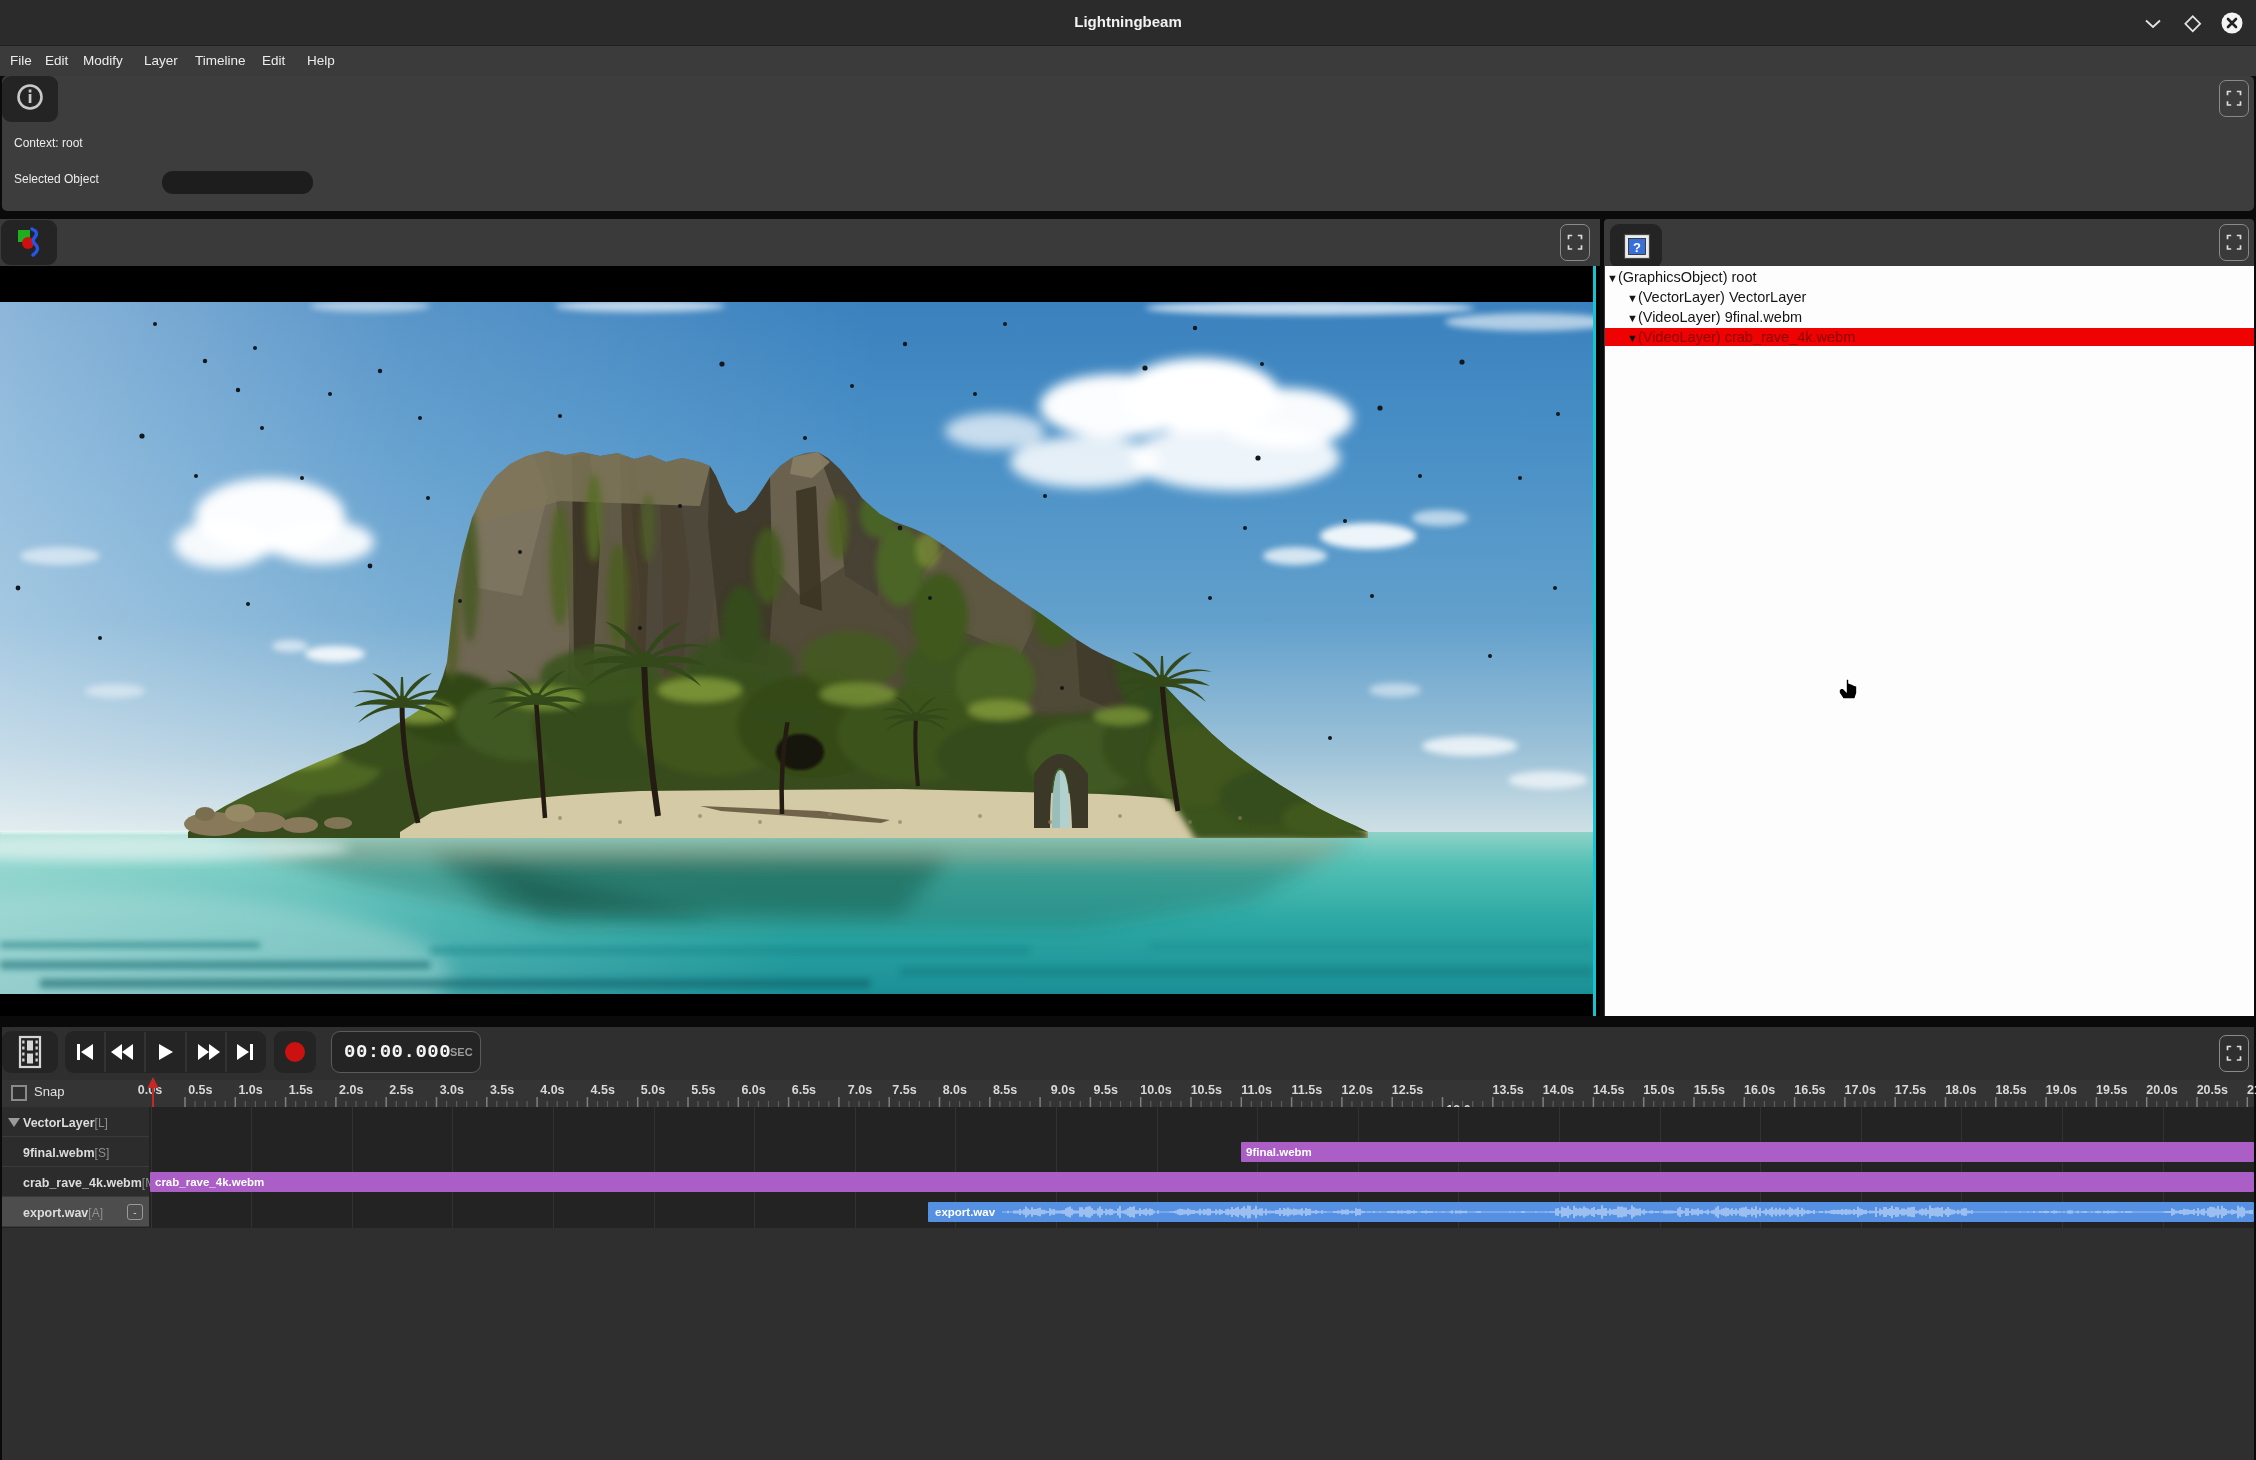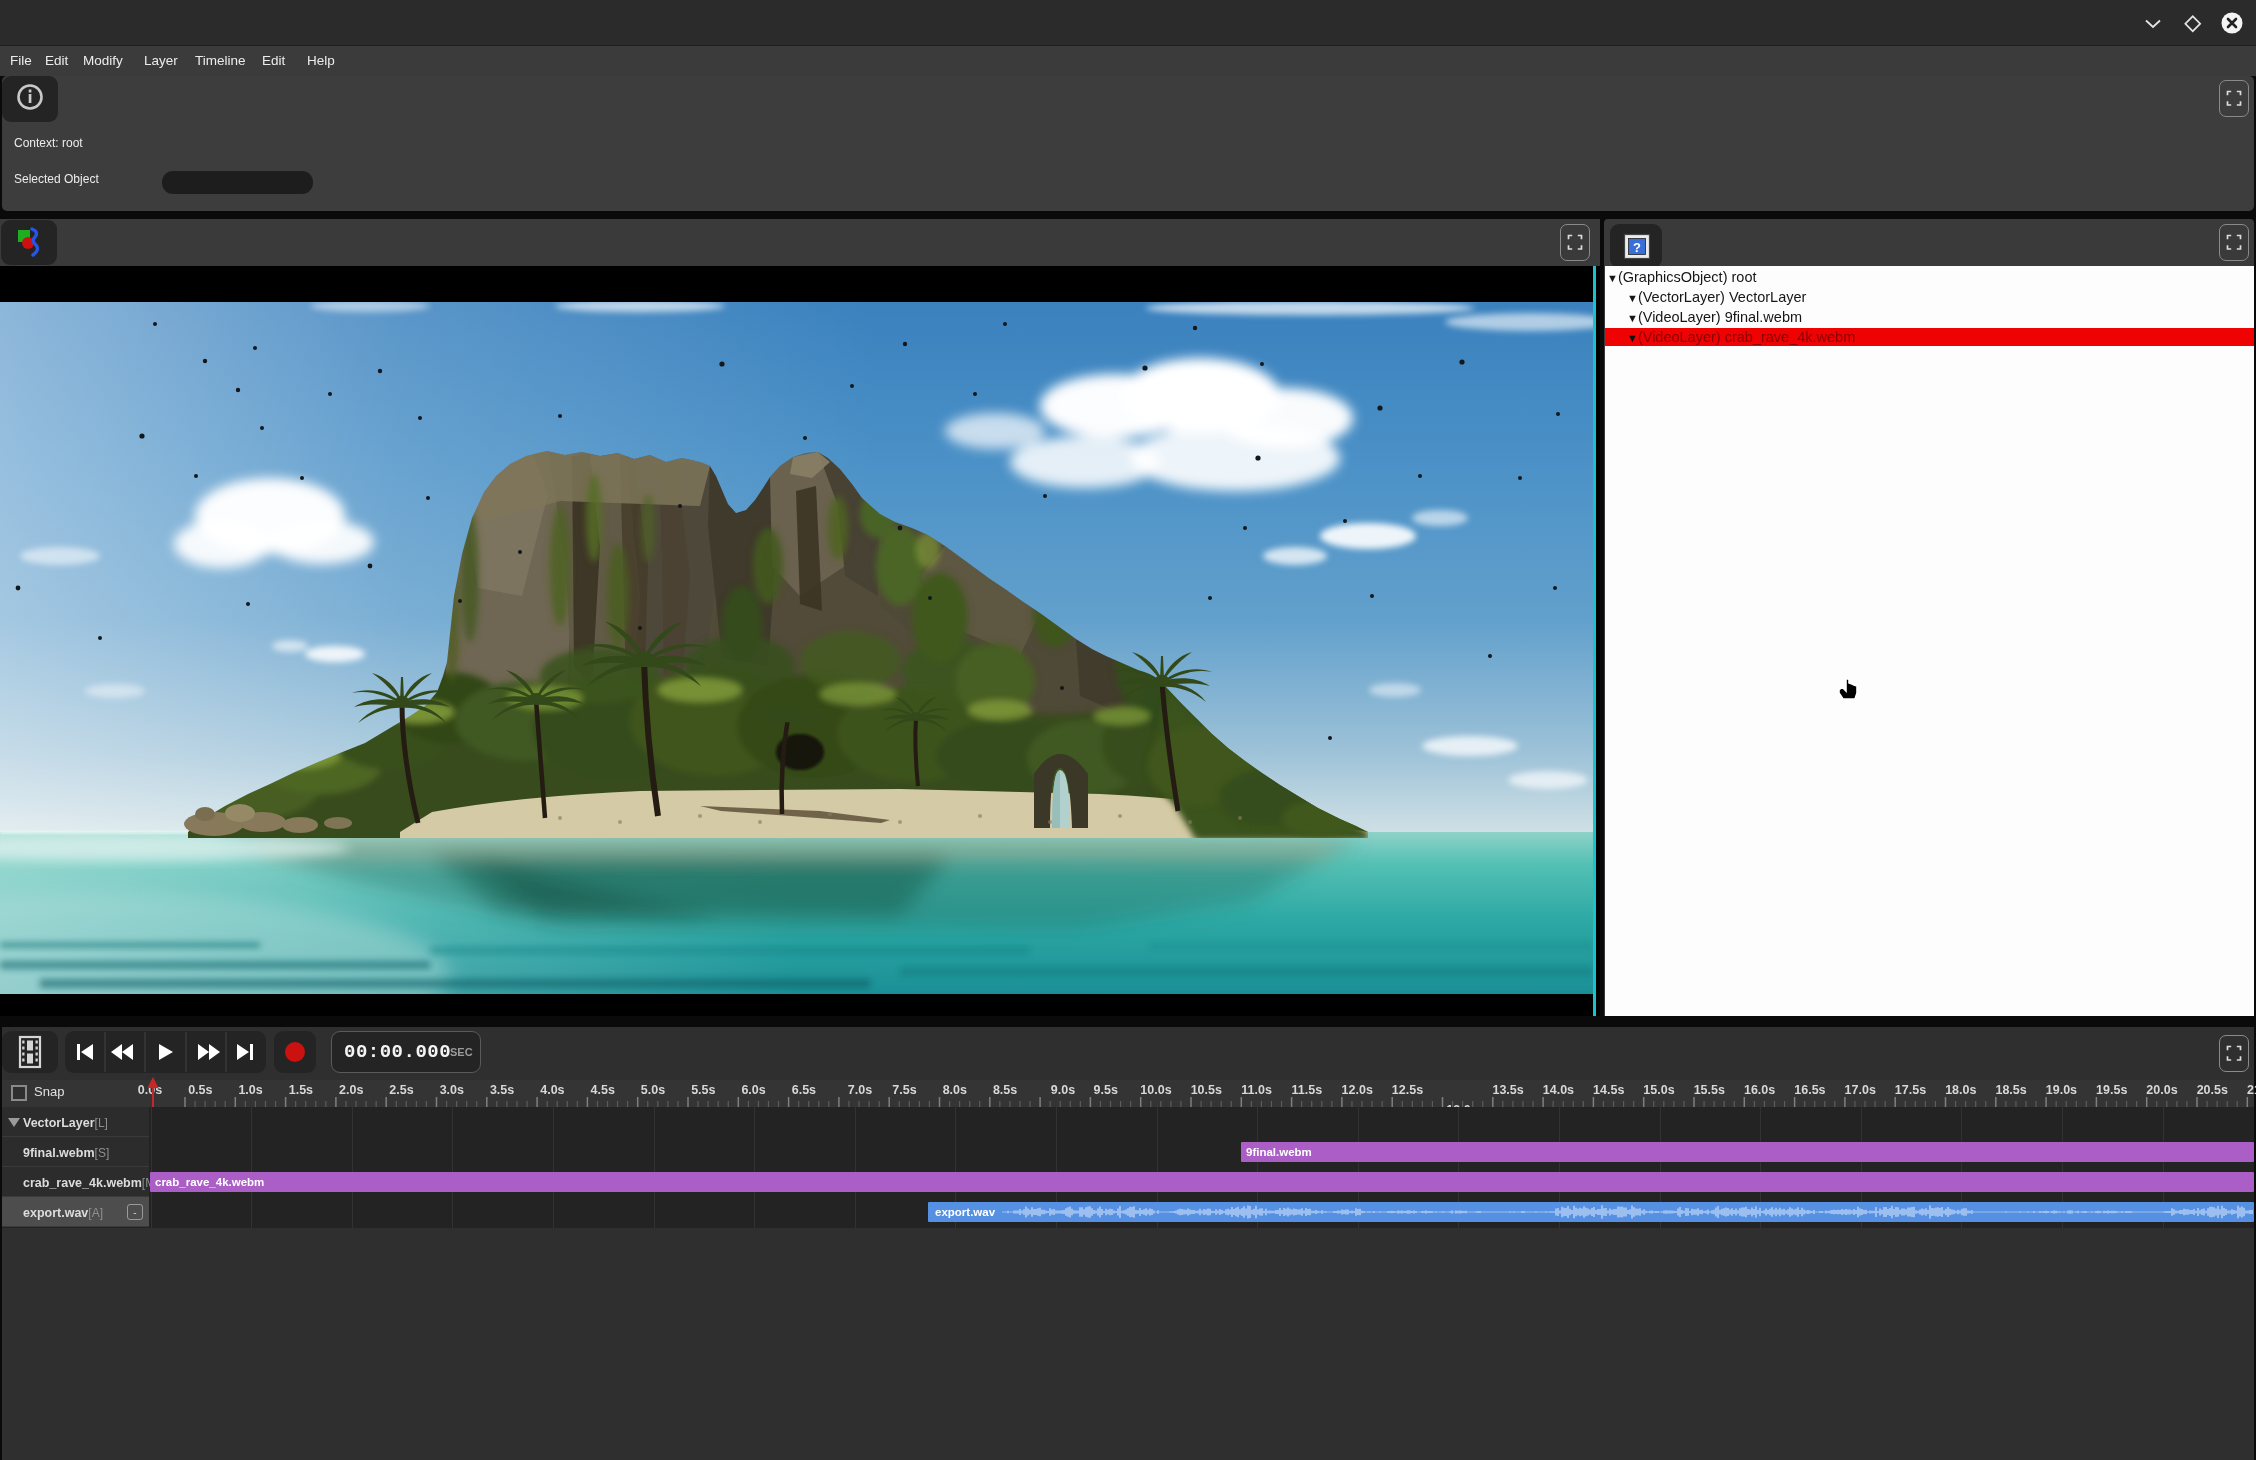--- a/index.html
+++ b/index.html
@@ -31,20 +31,21 @@
   #tracks { left:0; top:80px; width:2252px; height:121px; background:#232323; }
   .trow { left:0; width:147px; height:30px; background:#2c2c2c; border-bottom:1px solid #3a3a3a; }
   .tname { color:#dcdcdc; font-size:12.5px; font-weight:bold; }
   .tsuf { color:#8f8f8f; font-size:12px; font-weight:normal; }
   .gridline { top:0; width:1px; height:121px; background:#323232; }
   .bar { height:20px; border-radius:1px; color:#fff; font-size:11.5px; font-weight:bold; line-height:20px; }
 </style>
 </head>
 <body>
 <div class="abs" id="titlebar">
+  <div class="abs" id="title">Lightningbeam</div>
   <svg class="abs" style="left:2138px;top:8px" width="110" height="30" viewBox="0 0 110 30">
     <path d="M8 12.5 l7 6.5 l7 -6.5" stroke="#e4e4e4" stroke-width="1.8" fill="none"></path>
     <rect x="49.5" y="10.5" width="10.5" height="10.5" transform="rotate(45 54.75 15.75)" stroke="#e4e4e4" stroke-width="1.7" fill="none"></rect>
     <circle cx="94" cy="15" r="10.5" fill="#f4f4f4"></circle>
     <path d="M90 11 l8 8 M98 11 l-8 8" stroke="#222" stroke-width="2.6" stroke-linecap="round"></path>
   </svg>
 </div>
 <div class="abs" id="menubar">
   <div class="abs menuitem" style="left:10px">File</div>
   <div class="abs menuitem" style="left:45px">Edit</div>

